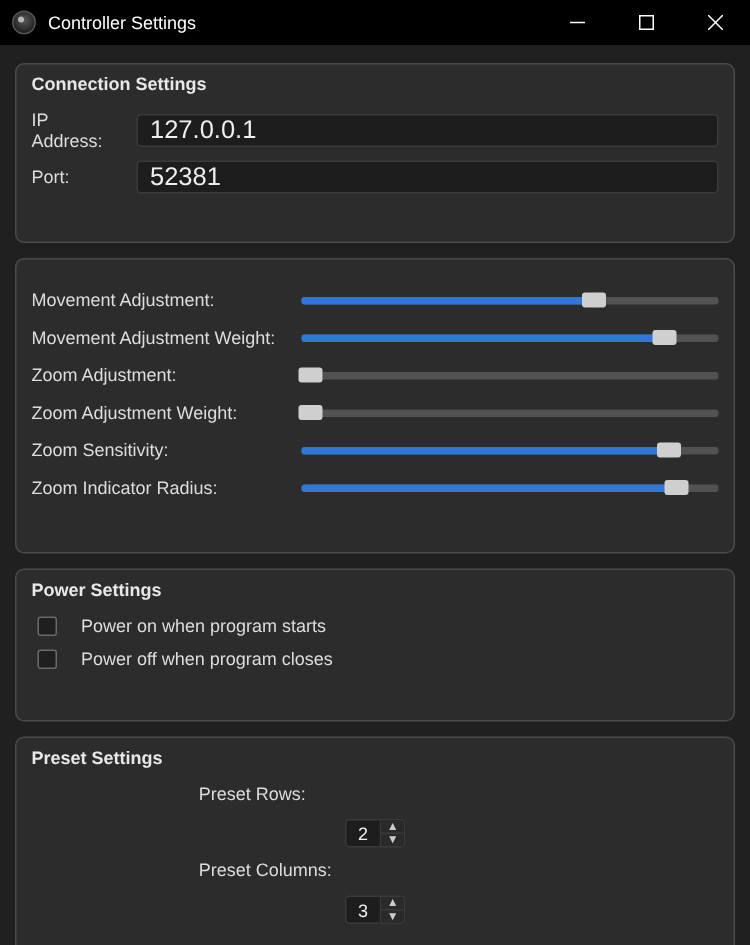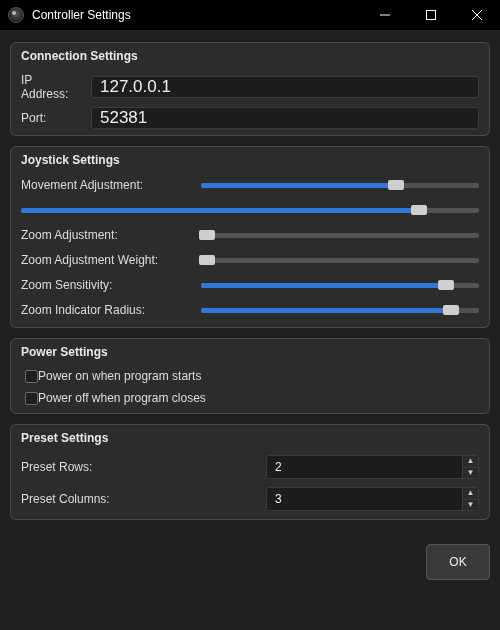--- a/index.html
+++ b/index.html
@@ -47,21 +47,21 @@
 
   .content {
     padding: 6px 10px 10px 10px;
   }
 
   fieldset.group {
     border: 1px solid #4a4a4a;
     background: #2c2c2c;
     border-radius: 6px;
     margin: 6px 0 10px 0;
-    padding: 10px 10px 0 10px;
+    padding: 10px 10px 26px 10px;
   }
   .group-title {
     font-weight: 600;
     color: #e8e8e8;
     font-size: 12px;
     margin: -4px 0 10px 0;
   }
 
   .row {
     display: flex;
@@ -121,34 +121,35 @@
   .slider .thumb {
     width: 16px; height: 10px;
     background: #cfcfcf;
     border-radius: 2px;
     position: absolute;
     top: 50%; transform: translate(-50%, -50%);
   }
 
   
   .check {
-    display: flex; align-items: center; gap: 0;
+    display: flex; align-items: center; gap: 16px;
     margin: 8px 4px;
   }
   .checkbox {
     width: 13px; height: 13px;
     border: 1px solid #6a6a6a;
     background: #1f1f1f;
     border-radius: 2px;
   }
 
   
   .spinrow {
     display: flex; align-items: center; gap: 10px;
     margin: 8px 0;
+    flex-direction: column;
   }
   .spinrow .slabel { width: 235px; color:#ddd; }
   .spin {
     flex: 1;
     height: 24px;
     background: #1d1d1d;
     border: 1px solid #3a3a3a;
     border-radius: 3px;
     display: flex; align-items: center;
     position: relative;
@@ -218,32 +219,32 @@
       <div class="label">IP Address:</div>
       <input class="text" value="127.0.0.1" style="">
     </div>
     <div class="row">
       <div class="label">Port:</div>
       <input class="text" value="52381" style="">
     </div>
   </fieldset>
 
   <fieldset class="group">
-    <div class="group-title">Joystick Settings</div>
     <div id="joystick-rows">
         <div class="srow">
           <div class="slabel">Movement Adjustment:</div>
           <div class="slider">
             <div class="track">
               <div class="fill" style="width: 70%;"></div>
             </div>
             <div class="thumb" style="left: 70%;"></div>
           </div>
         </div>
         <div class="srow">
+          <div class="slabel">Movement Adjustment Weight:</div>
           <div class="slider">
             <div class="track">
               <div class="fill" style="width: 87%;"></div>
             </div>
             <div class="thumb" style="left: 87%;"></div>
           </div>
         </div>
         <div class="srow">
           <div class="slabel">Zoom Adjustment:</div>
           <div class="slider">

